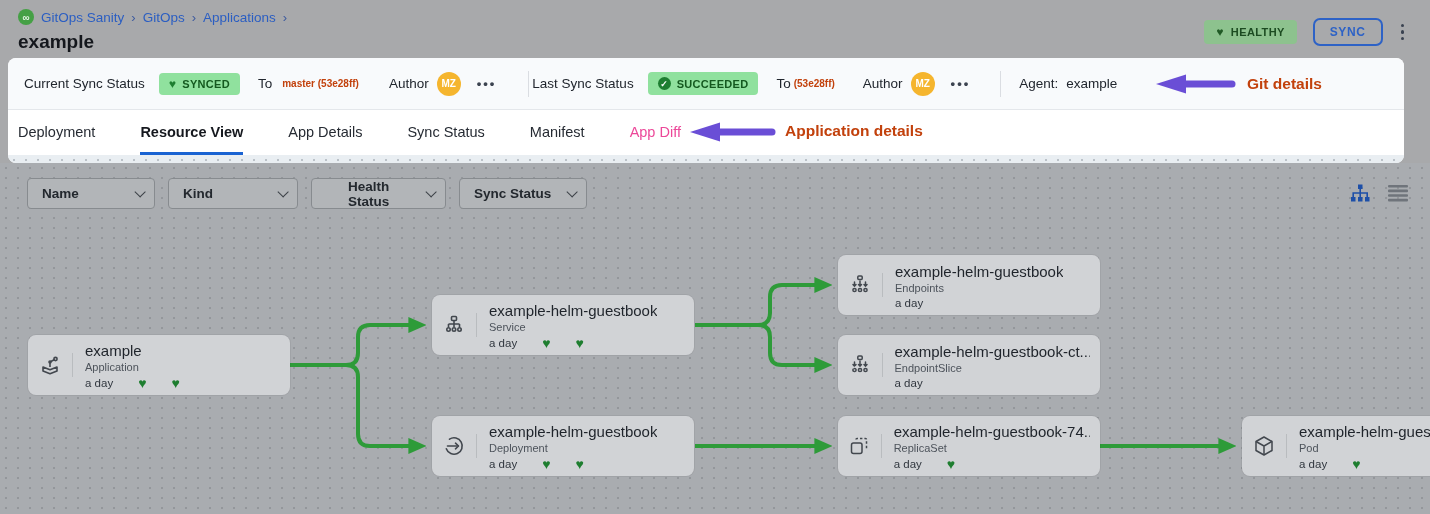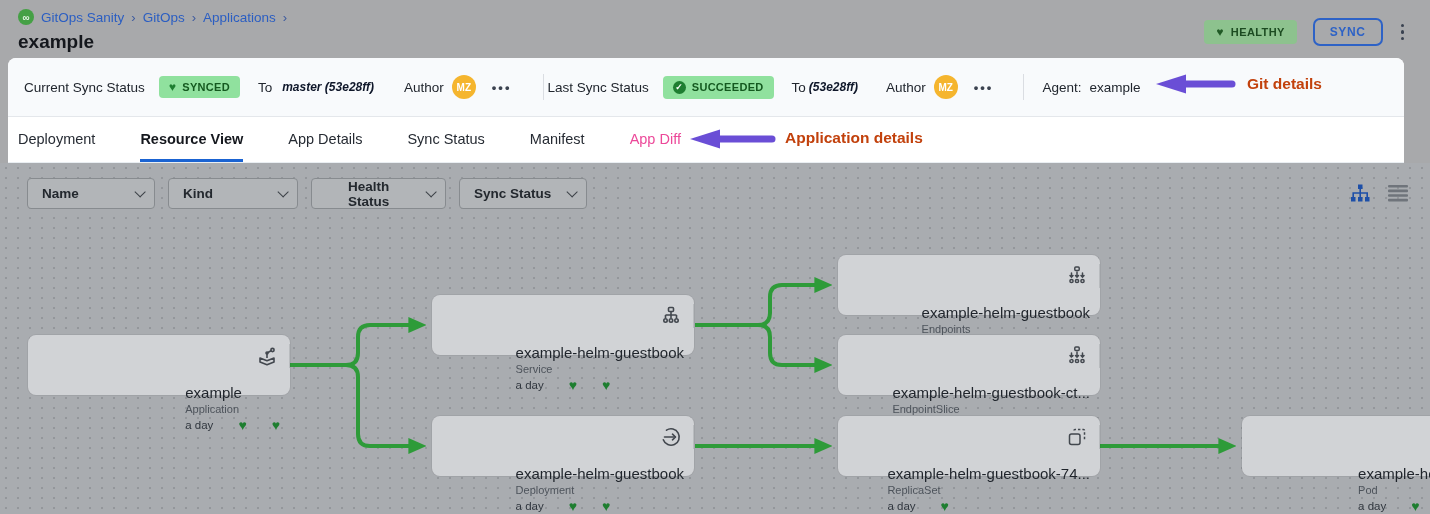--- a/index.html
+++ b/index.html
@@ -26,28 +26,28 @@
   .health-badge .hb-heart { color:#205a25; font-size:12px; line-height:1; }
   .sync-btn { border:2px solid #2d62c6; color:#2d62c6; background:transparent; border-radius:7px;
               padding:3px 15px; font-size:12px; font-weight:bold; letter-spacing:.6px; height:28px;
               font-family:"Liberation Sans",sans-serif; cursor:pointer; }
   .kebab { display:flex; flex-direction:column; gap:3px; padding:2px; cursor:pointer; }
   .kebab i { width:3.5px; height:3.5px; border-radius:50%; background:#3a4250; }
 
   
   .card { position:absolute; left:8px; top:58px; width:1396px; border-radius:8px; overflow:hidden;
           background:#ffffff; }
-  .status-row { position:relative; height:59px; background:#f8fafc; border-bottom:1px solid #e4e7eb;
+  .status-row { position:relative; height:52px; background:#f8fafc; border-bottom:1px solid #e4e7eb;
                 display:flex; align-items:center; padding:0 16px; font-size:13.5px; color:#21262e; }
   .badge { display:inline-flex; align-items:center; gap:6px; padding:5px 10px; border-radius:4px;
            background:#90e19e; color:#14591f; font-weight:bold; font-size:11px; letter-spacing:.3px; }
   .badge .b-heart { color:#1e7e31; font-size:12px; line-height:1; }
   .check-circle { width:13px; height:13px; border-radius:50%; background:#1e7e31; color:#fff;
                   font-size:9px; display:flex; align-items:center; justify-content:center; font-weight:bold; }
-  .rev-link { color:#0f172a; font-weight:bold; font-size:12px; cursor:pointer;font-style:italic; }
+  .rev-link { color:#c2410c; font-weight:bold; font-size:10px; cursor:pointer; }
   .avatar { width:24px; height:24px; border-radius:50%; background:#f5b52e; color:#fff; font-size:10px;
             font-weight:bold; display:flex; align-items:center; justify-content:center; }
   .more-dots { color:#3c4350; font-weight:bold; letter-spacing:2px; font-size:13px; cursor:pointer; }
   .vdiv { width:1px; height:26px; background:#dadde2; }
 
   .tabs-row { position:relative; height:45px; background:#fff; display:flex; align-items:stretch;
               padding-left:10px; gap:45px; }
   .tab { display:flex; align-items:center; font-size:14.5px; color:#262b33; border-bottom:3px solid transparent;
          padding-top:2px; cursor:pointer; white-space:nowrap; }
   .tab.active { font-weight:bold; color:#15181e; border-bottom-color:#1a63d2; }
@@ -71,21 +71,21 @@
     font-family:"Liberation Sans",sans-serif; }
   .chev { width:8px; height:8px; border-right:1.8px solid #3c4147; border-bottom:1.8px solid #3c4147;
           transform:rotate(45deg) translateY(-3px); margin-left:14px; }
 
   .view-toggles { position:absolute; top:20px; right:22px; display:flex; gap:18px; align-items:center; }
   .view-toggles .vt { cursor:pointer; }
 
   .edges { position:absolute; left:0; top:0; width:1430px; height:351px; pointer-events:none; }
 
   .node { position:absolute; width:262px; height:60px; background:#d1d3d6; border-radius:8px;
-          display:flex; align-items:flex-end; box-shadow:0 0 0 1px rgba(0,0,0,.05); cursor:pointer;flex-direction:column; }
+          display:flex; align-items:center; box-shadow:0 0 0 1px rgba(0,0,0,.05); cursor:pointer; }
   .node-icon { width:45px; display:flex; align-items:center; justify-content:center;
                border-right:1px solid #b9bcbf; margin:9px 0; color:#42474e; }
   .node-body { padding:7px 10px 6px 12px; display:flex; flex-direction:column; min-width:0; }
   .node-title { font-size:15px; color:#1f242b; white-space:nowrap; overflow:hidden; }
   .node-kind { font-size:11px; color:#4d535b; margin-top:2px; }
   .node-meta { font-size:11.5px; color:#31373f; margin-top:3px; display:flex; align-items:center; }
   .hearts { display:flex; }
   .hearts span { color:#1e7e30; font-size:14px; line-height:1; margin-left:25px; }
 </style>
 </head>

